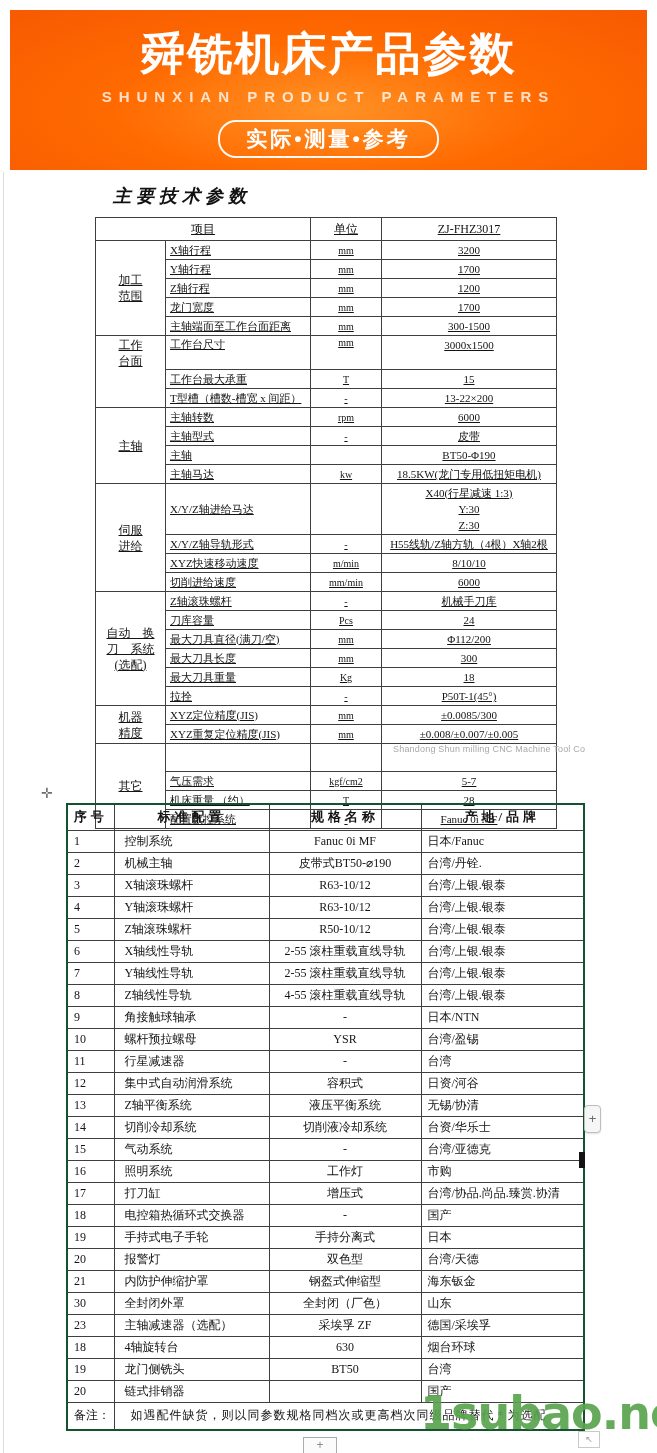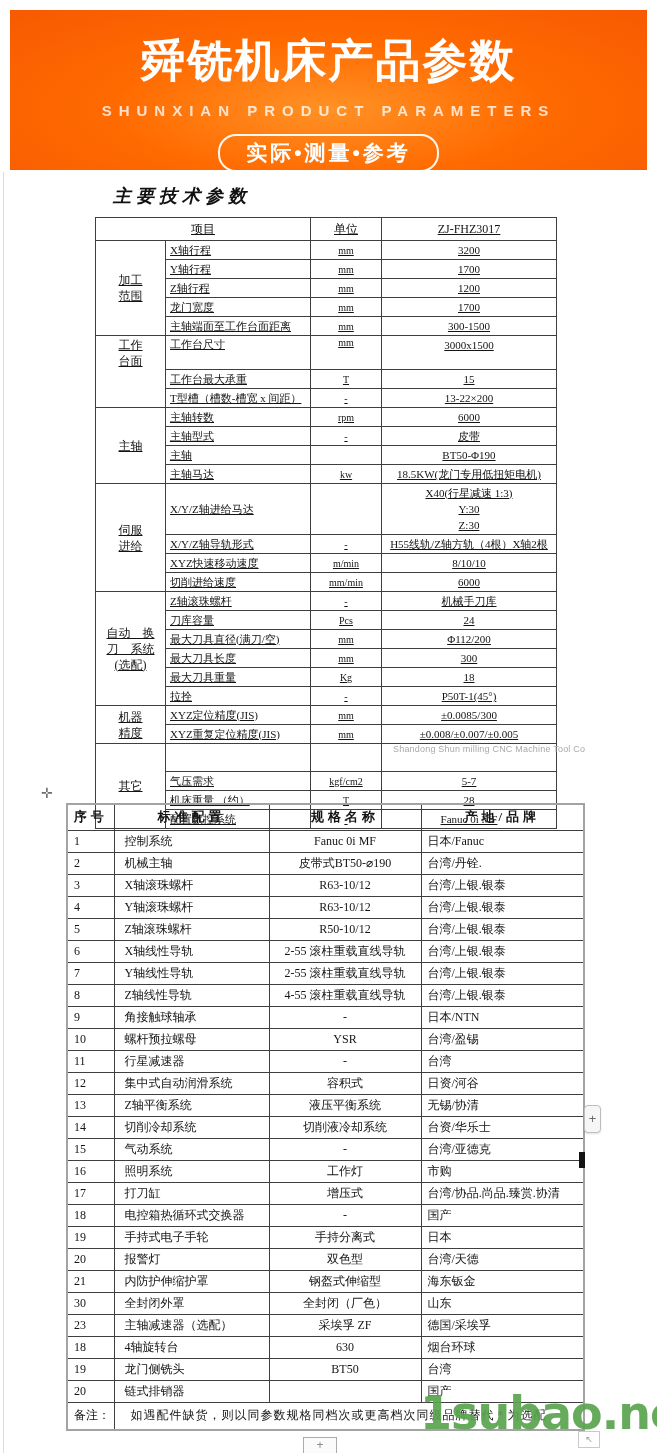--- a/index.html
+++ b/index.html
@@ -9,21 +9,21 @@
     font-family:"Liberation Sans","DejaVu Sans",sans-serif;
     -webkit-font-smoothing:antialiased;
   }
   
   .banner{
     position:absolute;left:10px;top:10px;width:637px;height:160px;
     background:radial-gradient(ellipse at 50% 62%, #ff9226 0%, #ff6a00 48%, #f75a02 100%);
     text-align:center;color:#fff;
   }
   .banner-title{
-    margin:16px;padding-top:10px;font-size:45px;font-weight:bold;
+    margin:9px;padding-top:10px;font-size:45px;font-weight:bold;
     letter-spacing:2px;line-height:1.1;
   }
   .banner-subtitle{
     margin-top:4px;font-size:15px;letter-spacing:7px;
     color:rgba(255,255,255,0.78);font-weight:bold;
   }
   .banner-badge{
     display:inline-block;margin-top:15px;padding:3px 26px;
     border:2px solid rgba(255,255,255,0.95);border-radius:18px;
     font-size:21px;font-weight:bold;letter-spacing:3px;color:#fff;
@@ -59,21 +59,21 @@
   .move-handle{
     position:absolute;left:41px;top:786px;font-size:14px;color:#6e6e6e;cursor:move;line-height:1;
   }
   .company-watermark{
     position:absolute;left:393px;top:744px;font-size:9px;color:#a9a9a9;letter-spacing:0.2px;
   }
   
   #t2{
     position:absolute;left:66px;top:803px;width:517px;
     font-family:"Liberation Serif","DejaVu Serif",serif;
-    font-size:12px;color:#141414;border:2px solid #a3a3a3;
+    font-size:12px;color:#141414;border:2px solid #14532d;
   }
   #t2 thead tr{height:26px;}
   #t2 thead th{font-weight:bold;font-size:13px;letter-spacing:4px;text-align:center;}
   #t2 tbody tr{height:22px;}
   #t2 .no-cell{text-align:left;padding-left:6px;}
   #t2 .name-cell{text-align:left;padding-left:10px;}
   #t2 .spec-cell{text-align:center;}
   #t2 .origin-cell{text-align:left;padding-left:6px;}
   #t2 .note-label{text-align:left;padding-left:6px;height:24px;}
   #t2 .note-text{text-align:left;padding-left:16px;letter-spacing:1px;}

